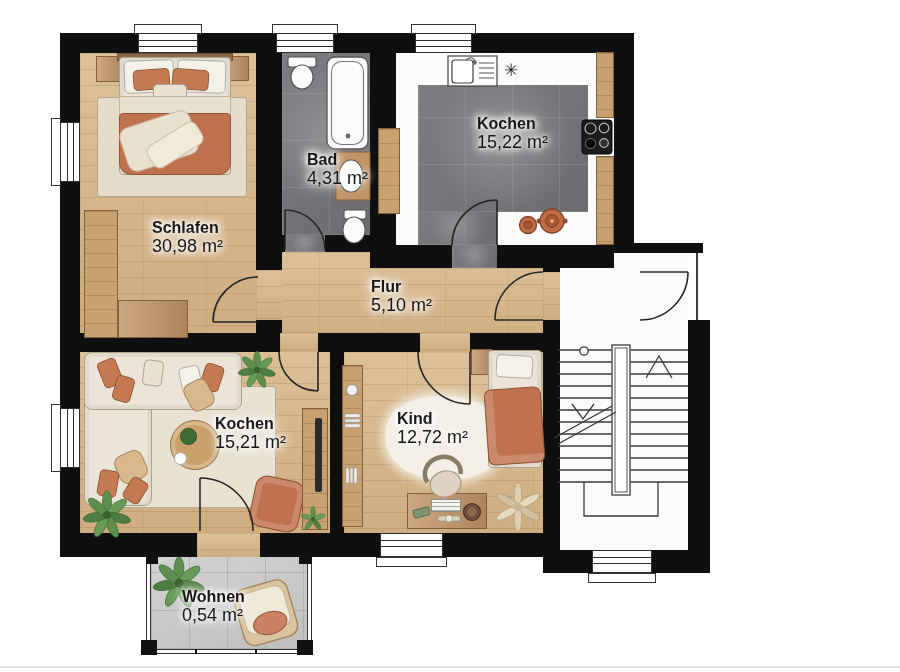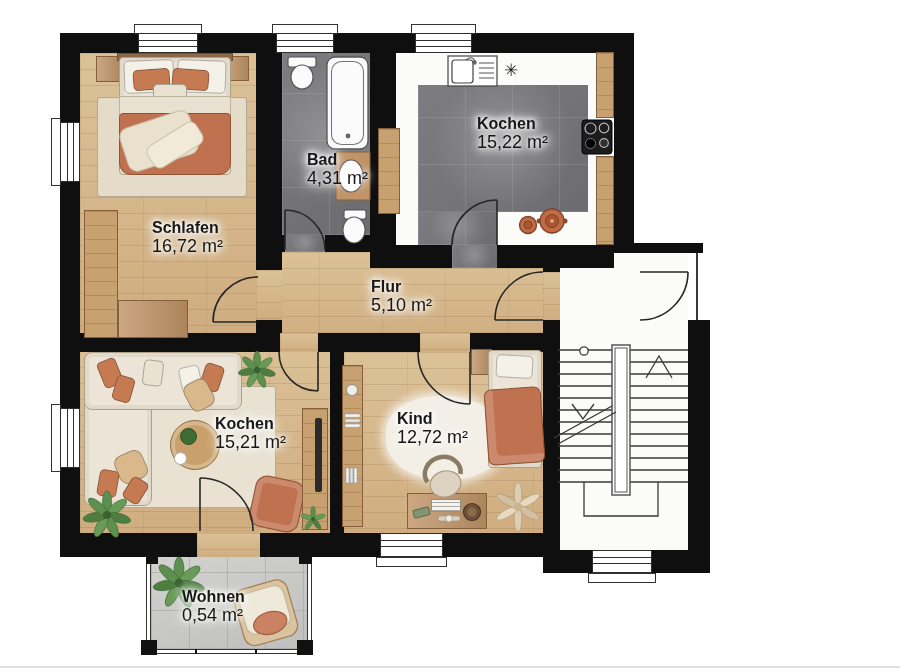--- a/index.html
+++ b/index.html
@@ -369,21 +369,21 @@
         <ellipse cx="0" cy="-8" rx="3" ry="8" fill="#4e7d41" transform="rotate(144)"></ellipse>
         <ellipse cx="0" cy="-8" rx="3" ry="8" fill="#5d8f4e" transform="rotate(216)"></ellipse>
         <ellipse cx="0" cy="-8" rx="3" ry="8" fill="#679b57" transform="rotate(288)"></ellipse>
       </g>
         <circle r="2.6" fill="#39602f"></circle>
     </g>
   </svg>
 
   <div class="label" style="left:152px;top:219px;">
     <div class="nm">Schlafen</div>
-    <div class="ar">16,72 m²</div>
+    <div class="ar">30,98 m²</div>
   </div>
   <div class="label" style="left:271px;top:151px;margin-left:36px;">
     <div class="nm">Bad</div>
     <div class="ar">4,31 m²</div>
   </div>
   <div class="label" style="left:477px;top:115px;">
     <div class="nm">Kochen</div>
     <div class="ar">15,22 m²</div>
   </div>
   <div class="label" style="left:371px;top:278px;">

